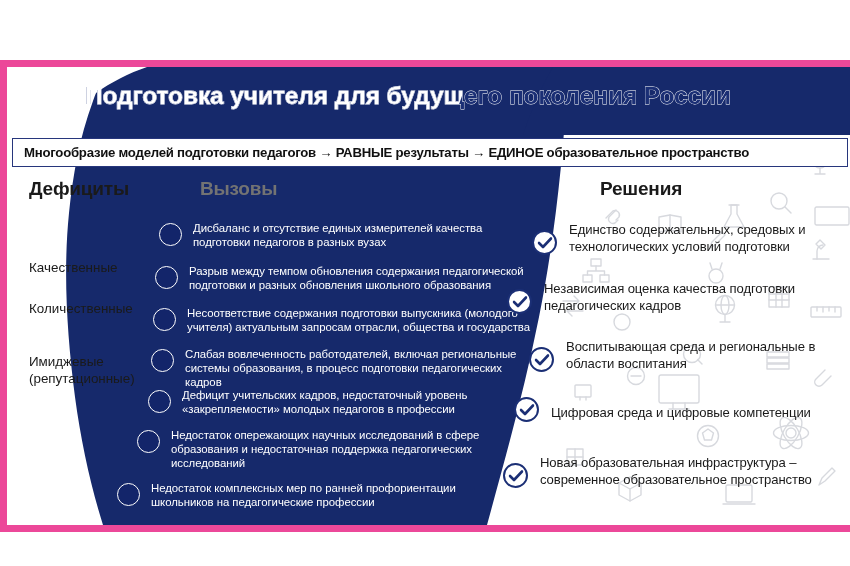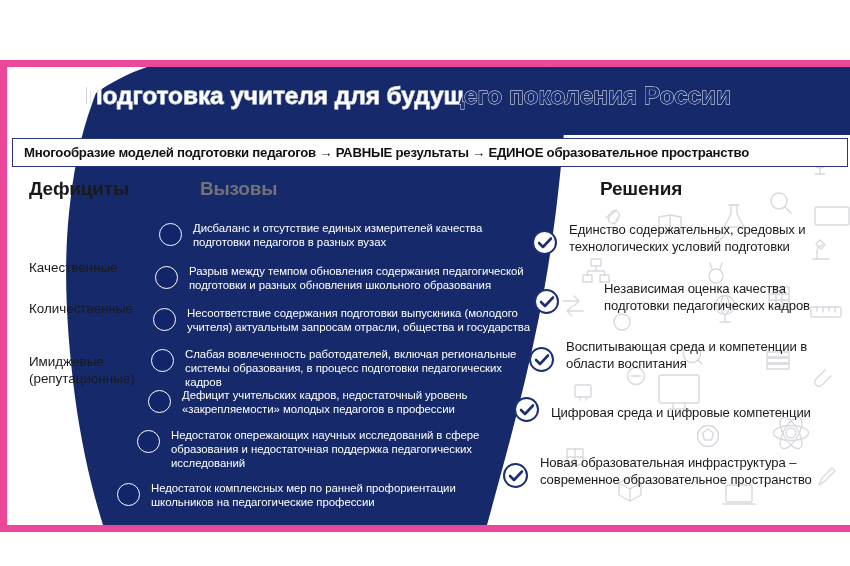--- a/index.html
+++ b/index.html
@@ -428,35 +428,35 @@
   </div>
 
   <div class="solution-row" style="left:525px; top:155px; width:300px;">
     <div class="check-circle">
       <svg width="15" height="12" viewBox="0 0 15 12">
           <path d="M1.5,6 L5.5,10 L13.5,1.5" stroke="#1b2f75" stroke-width="2.6" fill="none" stroke-linecap="round" stroke-linejoin="round"></path>
         </svg>
     </div>
     <div class="solution-text">Единство содержательных, средовых и технологических условий подготовки</div>
   </div>
-  <div class="solution-row" style="left:527px; top:214px; width:300px;gap:33px;">
+  <div class="solution-row" style="left:500px; top:214px; width:300px;">
     <div class="check-circle">
       <svg width="15" height="12" viewBox="0 0 15 12">
           <path d="M1.5,6 L5.5,10 L13.5,1.5" stroke="#1b2f75" stroke-width="2.6" fill="none" stroke-linecap="round" stroke-linejoin="round"></path>
         </svg>
     </div>
     <div class="solution-text">Независимая оценка качества подготовки педагогических кадров</div>
   </div>
   <div class="solution-row" style="left:522px; top:272px; width:300px;">
     <div class="check-circle">
       <svg width="15" height="12" viewBox="0 0 15 12">
           <path d="M1.5,6 L5.5,10 L13.5,1.5" stroke="#1b2f75" stroke-width="2.6" fill="none" stroke-linecap="round" stroke-linejoin="round"></path>
         </svg>
     </div>
-    <div class="solution-text">Воспитывающая среда и компетенции в области воспитания</div>
+    <div class="solution-text">Воспитывающая среда и региональные в области воспитания</div>
   </div>
   <div class="solution-row" style="left:507px; top:330px; width:300px;">
     <div class="check-circle">
       <svg width="15" height="12" viewBox="0 0 15 12">
           <path d="M1.5,6 L5.5,10 L13.5,1.5" stroke="#1b2f75" stroke-width="2.6" fill="none" stroke-linecap="round" stroke-linejoin="round"></path>
         </svg>
     </div>
     <div class="solution-text">Цифровая среда и цифровые компетенции</div>
   </div>
   <div class="solution-row" style="left:496px; top:388px; width:310px;">

